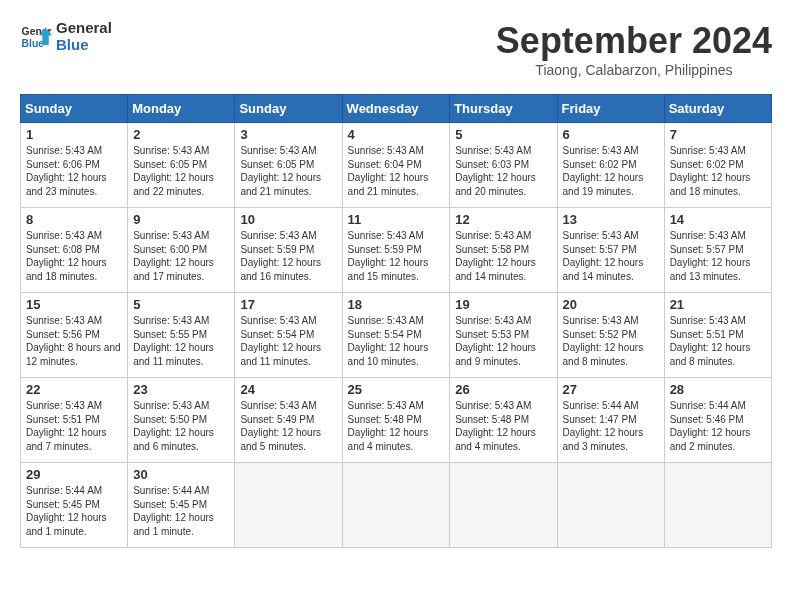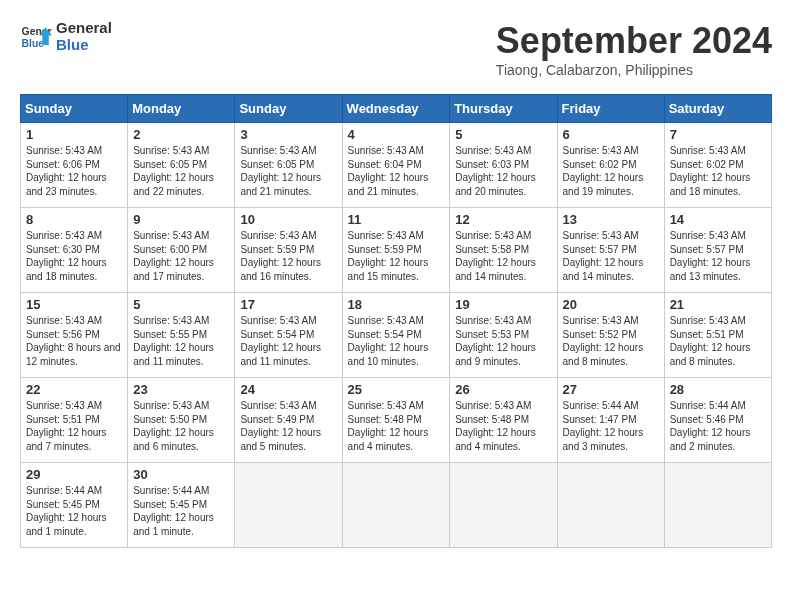--- a/index.html
+++ b/index.html
@@ -19,21 +19,21 @@
     .logo {
       display: flex;
       align-items: center;
       gap: 4px;
     }
     .logo-icon {
       width: 32px;
       height: 32px;
     }
     .title-block {
-      text-align: left;
+      text-align: center;
     }
     .month-title {
       font-size: 36px;
       font-weight: bold;
       color: #333;
     }
     .location {
       font-size: 14px;
       color: #555;
     }
@@ -169,21 +169,21 @@
           <span>Sunset: 6:02 PM</span><br>
           <span>Daylight: 12 hours and 18 minutes.</span>
         </div>
       </td>
       </tr>
       <tr class="week-row">
         <td>
         <span class="day-num">8</span>
         <div class="day-info">
           <span>Sunrise: 5:43 AM</span><br>
-          <span>Sunset: 6:30 PM</span><br>
+          <span>Sunset: 6:08 PM</span><br>
           <span>Daylight: 12 hours and 18 minutes.</span>
         </div>
       </td>
         <td>
         <span class="day-num">9</span>
         <div class="day-info">
           <span>Sunrise: 5:43 AM</span><br>
           <span>Sunset: 6:00 PM</span><br>
           <span>Daylight: 12 hours and 17 minutes.</span>
         </div>

